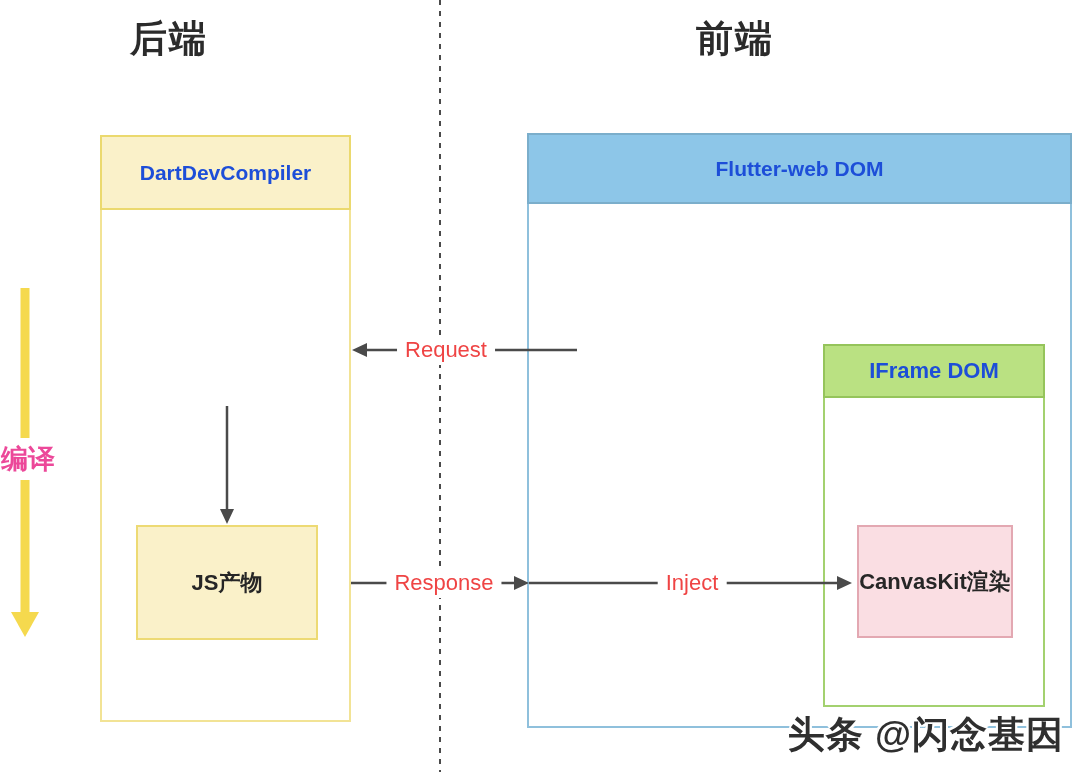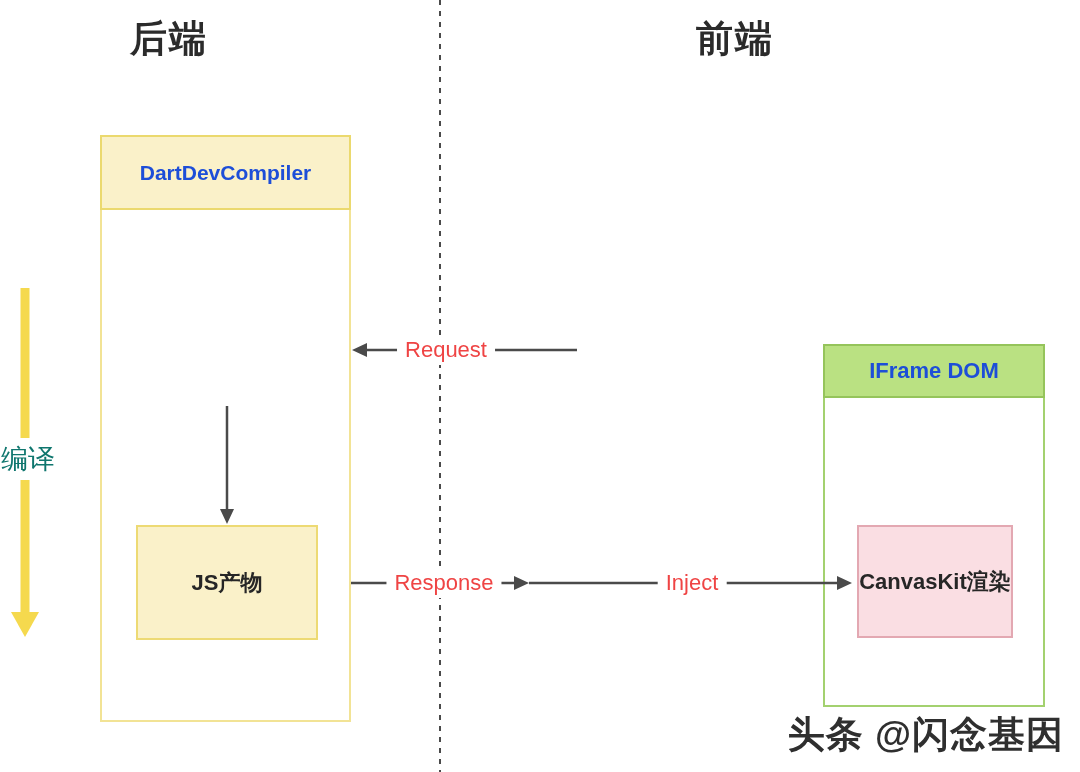--- a/index.html
+++ b/index.html
@@ -92,22 +92,22 @@
     position: absolute;
     left: 0px;
     top: 438px;
     width: 56px;
     height: 42px;
     background: #ffffff;
     display: flex;
     align-items: center;
     justify-content: center;
     font-size: 27px;
-    font-weight: 400;
-    color: #0f766e;
+    font-weight: 700;
+    color: #ec4899;
   }
 
   .svg-layer {
     position: absolute;
     left: 0; top: 0;
     width: 1080px;
     height: 772px;
     pointer-events: none;
   }
 
@@ -134,20 +134,23 @@
 
   <div class="section-title title-backend">后端</div>
   <div class="section-title title-frontend">前端</div>
 
   <div class="container-box yellow-outer" style="left:100px; top:135px; width:251px; height:587px;">
     <div class="container-header yellow-header" style="width:251px; height:75px;">DartDevCompiler</div>
   </div>
 
   <div class="node-box yellow-node" style="left:136px; top:525px; width:182px; height:115px;">JS产物</div>
 
+  <div class="container-box blue-outer" style="left:527px; top:133px; width:545px; height:595px;">
+    <div class="container-header blue-header" style="width:545px; height:71px;">Flutter-web DOM</div>
+  </div>
 
 
   <div class="container-box green-outer" style="left:823px; top:344px; width:222px; height:363px;">
     <div class="container-header green-header" style="width:222px; height:54px; font-size:22px;">IFrame DOM</div>
   </div>
 
   <div class="node-box pink-node" style="left:857px; top:525px; width:156px; height:113px;">CanvasKit渲染</div>
 
   <svg class="svg-layer" viewBox="0 0 1080 772">
 

